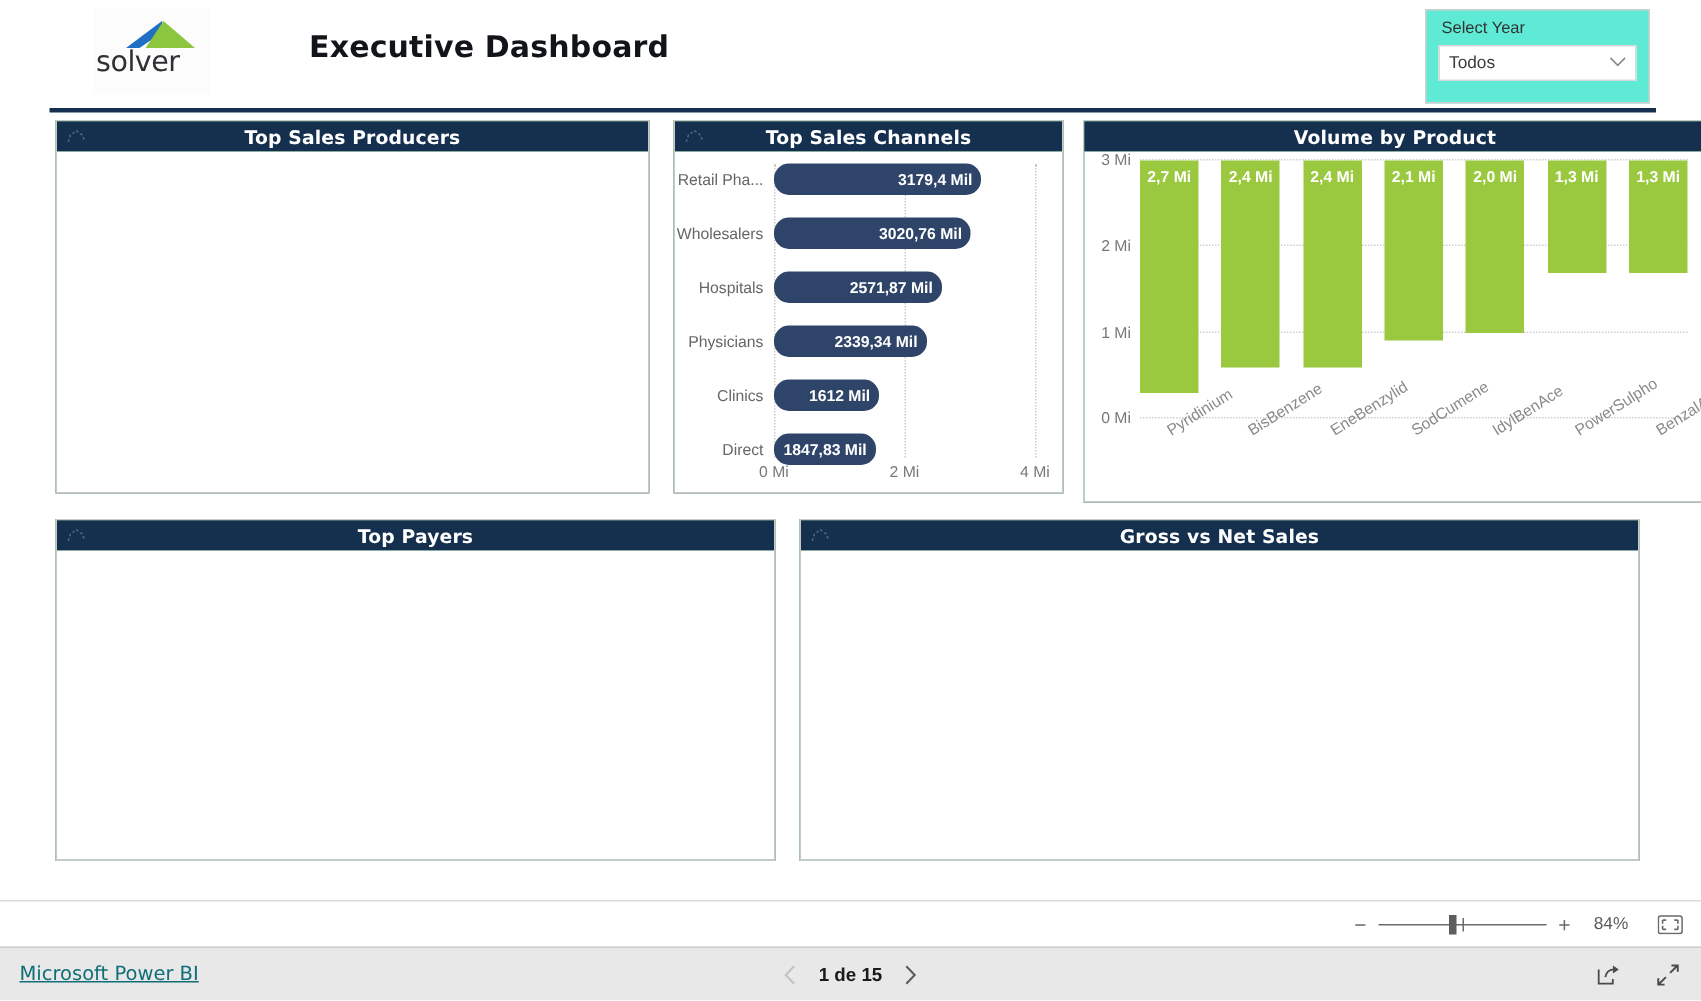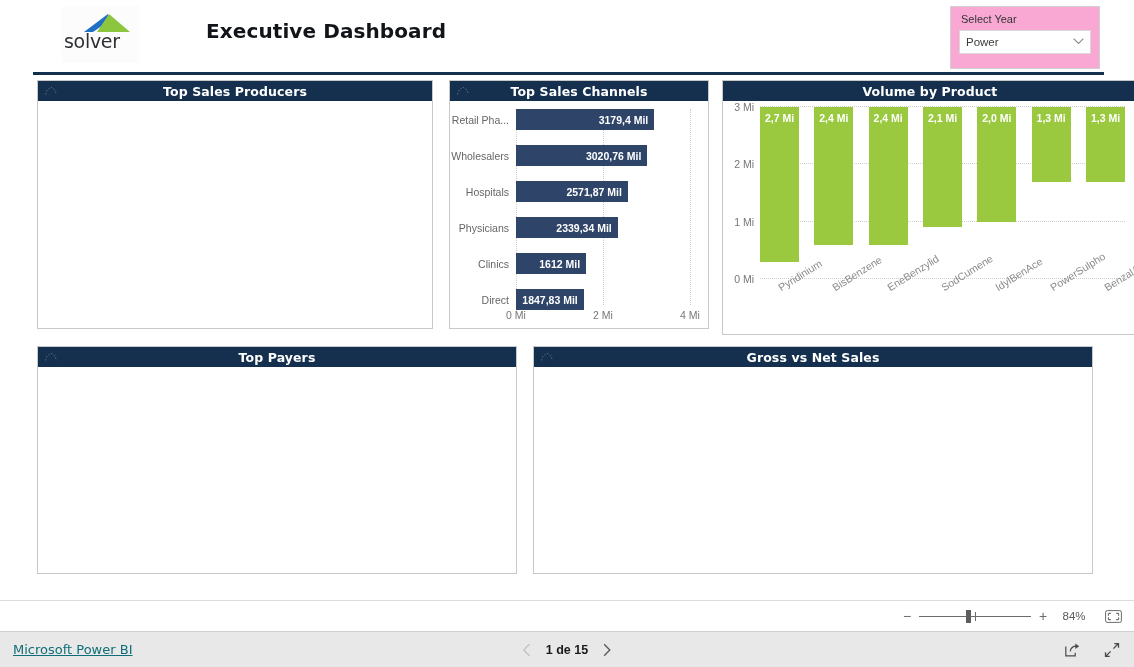--- a/index.html
+++ b/index.html
@@ -76,21 +76,21 @@
     font-family: "DejaVu Sans", sans-serif;
   }
 
   .year-slicer {
     position: absolute;
     right: 34px;
     top: 6px;
     width: 150px;
     height: 63px;
     border: 1px solid #d0d0d0;
-    background: #f9a8d4;
+    background: #5eead4;
     padding: 6px 8px 0 8px;
   }
   .year-slicer-label {
     font-size: 11px;
     color: #333333;
     margin-bottom: 5px;
     padding-left: 2px;
   }
   .year-dropdown {
     position: relative;
@@ -216,20 +216,21 @@
     font-size: 10.5px;
     color: #666666;
   }
   .hbar-bar {
     height: 21px;
     background: #2e4468;
     display: flex;
     align-items: center;
     justify-content: flex-end;
     padding-right: 6px;
+    border-radius: 10px;
   }
   .hbar-value {
     font-size: 10.5px;
     font-weight: bold;
     color: #ffffff;
     white-space: nowrap;
   }
   .hbar-axis {
     position: relative;
     margin-left: 66px;
@@ -440,21 +441,21 @@
         </svg>
         <div class="logo-word">solver</div>
       </div>
     </div>
 
     <div class="dash-title">Executive Dashboard</div>
 
     <div class="year-slicer">
       <div class="year-slicer-label">Select Year</div>
       <div class="year-dropdown">
-        <span class="year-dropdown-value">Power</span>
+        <span class="year-dropdown-value">Todos</span>
         <svg class="chev" viewBox="0 0 11 7">
           <path d="M0.6 0.8 L5.5 5.7 L10.4 0.8" fill="none" stroke="#8a8a8a" stroke-width="1.1"></path>
         </svg>
       </div>
     </div>
 
     <div class="header-rule"></div>
   </div>
 
   <div class="canvas">

